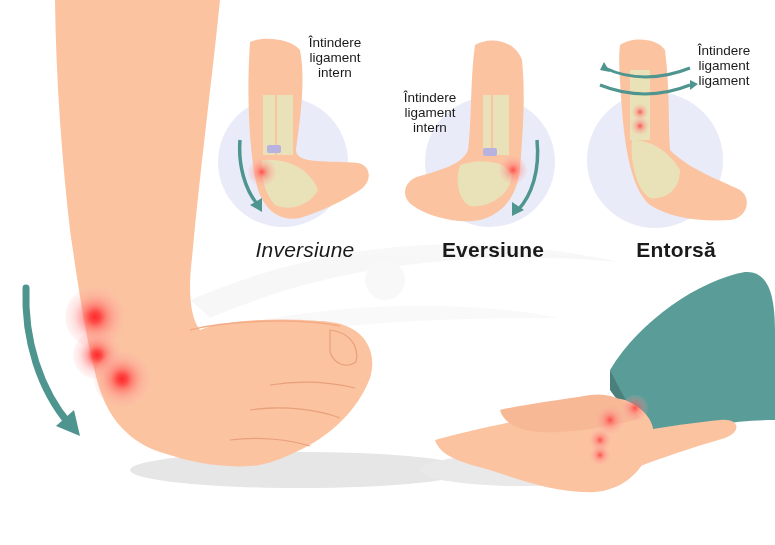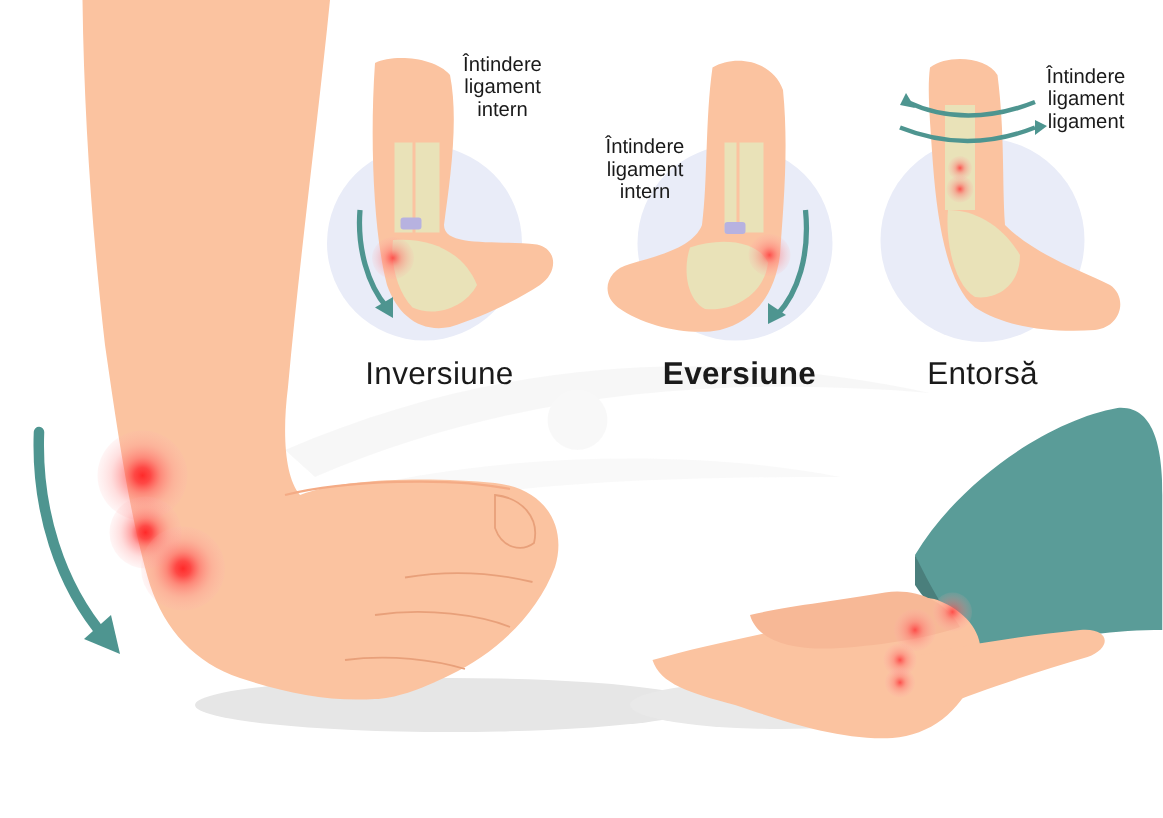--- a/index.html
+++ b/index.html
@@ -112,29 +112,29 @@
     <circle cx="600" cy="440" r="11" fill="url(#painSoft)"></circle>
     <circle cx="600" cy="455" r="10" fill="url(#painSoft)"></circle>
   </g>
 </svg>
 
 <div class="label small" style="left:296px;top:35px;width:78px;">
   <div>Întindere</div>
   <div>ligament</div>
   <div>intern</div>
 </div>
-<div class="label big" style="left:228px;top:238px;width:130px;">Inversiune</div>
+<div class="label big" style="left:240px;top:238px;width:130px;font-style:italic;">Inversiune</div>
 
 <div class="label small" style="left:390px;top:90px;width:80px;">
   <div>Întindere</div>
   <div>ligament</div>
   <div>intern</div>
 </div>
 <div class="label big" style="left:428px;top:238px;width:130px;font-weight:bold;">Eversiune</div>
 
 <div class="label small" style="left:684px;top:43px;width:80px;">
   <div>Întindere</div>
   <div>ligament</div>
   <div>ligament</div>
 </div>
-<div class="label big" style="left:605px;top:238px;width:100px;">
+<div class="label big" style="left:626px;top:238px;width:100px;font-weight:bold;">
   <div>Entorsă</div>
 </div>
 
 </body></html>

